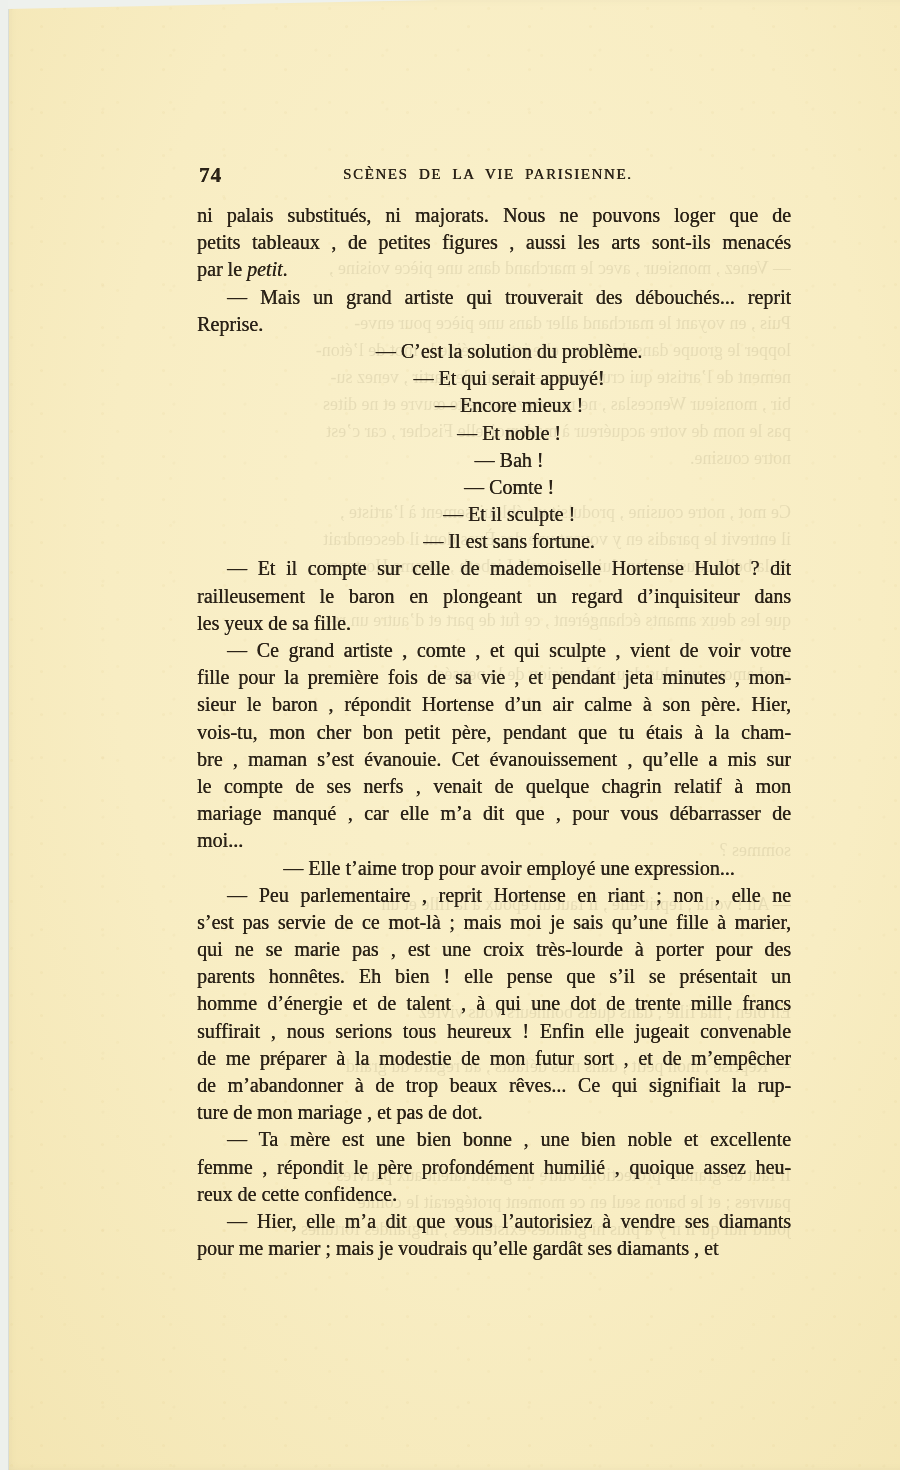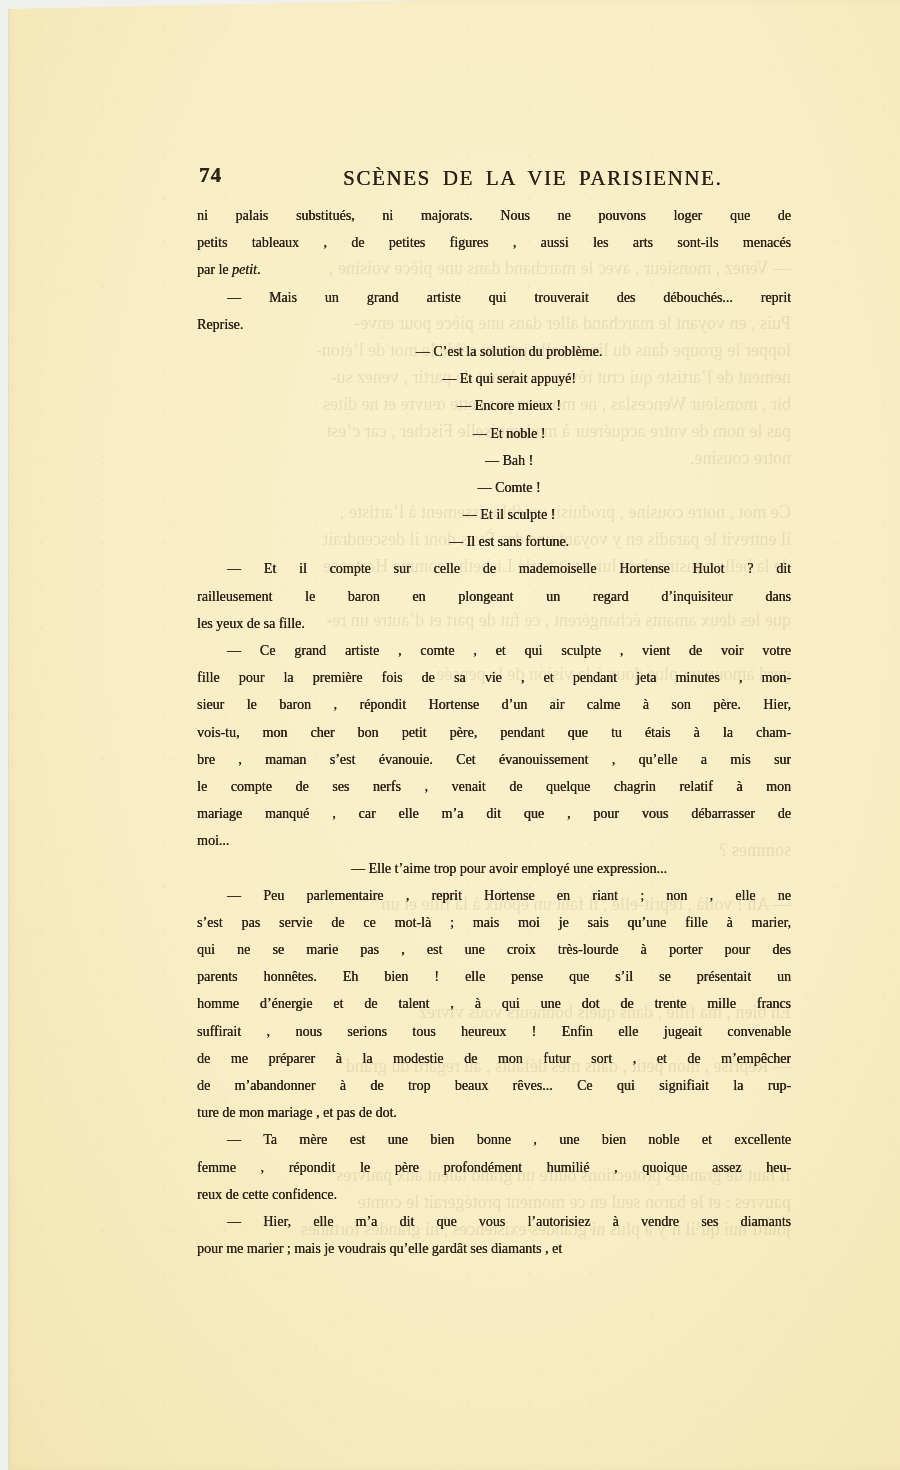--- a/index.html
+++ b/index.html
@@ -32,28 +32,28 @@
     color:#2b2318;
   }
   .page-header{position:relative;height:39px;}
   .page-num{
     position:absolute;left:2px;top:0;
     font-size:21px;font-weight:700;letter-spacing:1px;
     text-shadow:.3px 0 0 currentColor;
   }
   .running-title{
     position:absolute;left:146px;top:3px;
-    font-size:21px;letter-spacing:1.6px;word-spacing:5px;
+    font-size:15px;letter-spacing:1.6px;word-spacing:5px;
     text-shadow:.35px 0 0 currentColor;
     white-space:nowrap;
     text-align:center;
   }
   .para{margin:0;}
   .line{
-    font-size:14px;line-height:27.2px;height:27.2px;overflow:hidden;
+    font-size:20px;line-height:27.2px;height:27.2px;overflow:hidden;
     text-shadow:.3px 0 0 currentColor;
     white-space:normal;
   }
   .just{text-align:justify;text-align-last:justify;}
   .ind{text-indent:30px;text-align:center;}
   .ghost-layer{position:absolute;left:0;top:0;width:900px;height:1470px;pointer-events:none;}
   .ghost-line{
     position:absolute;left:197px;width:594px;height:25px;overflow:hidden;
     transform:scaleX(-1);
     font-size:18px;line-height:25px;color:#6f6542;opacity:.13;

